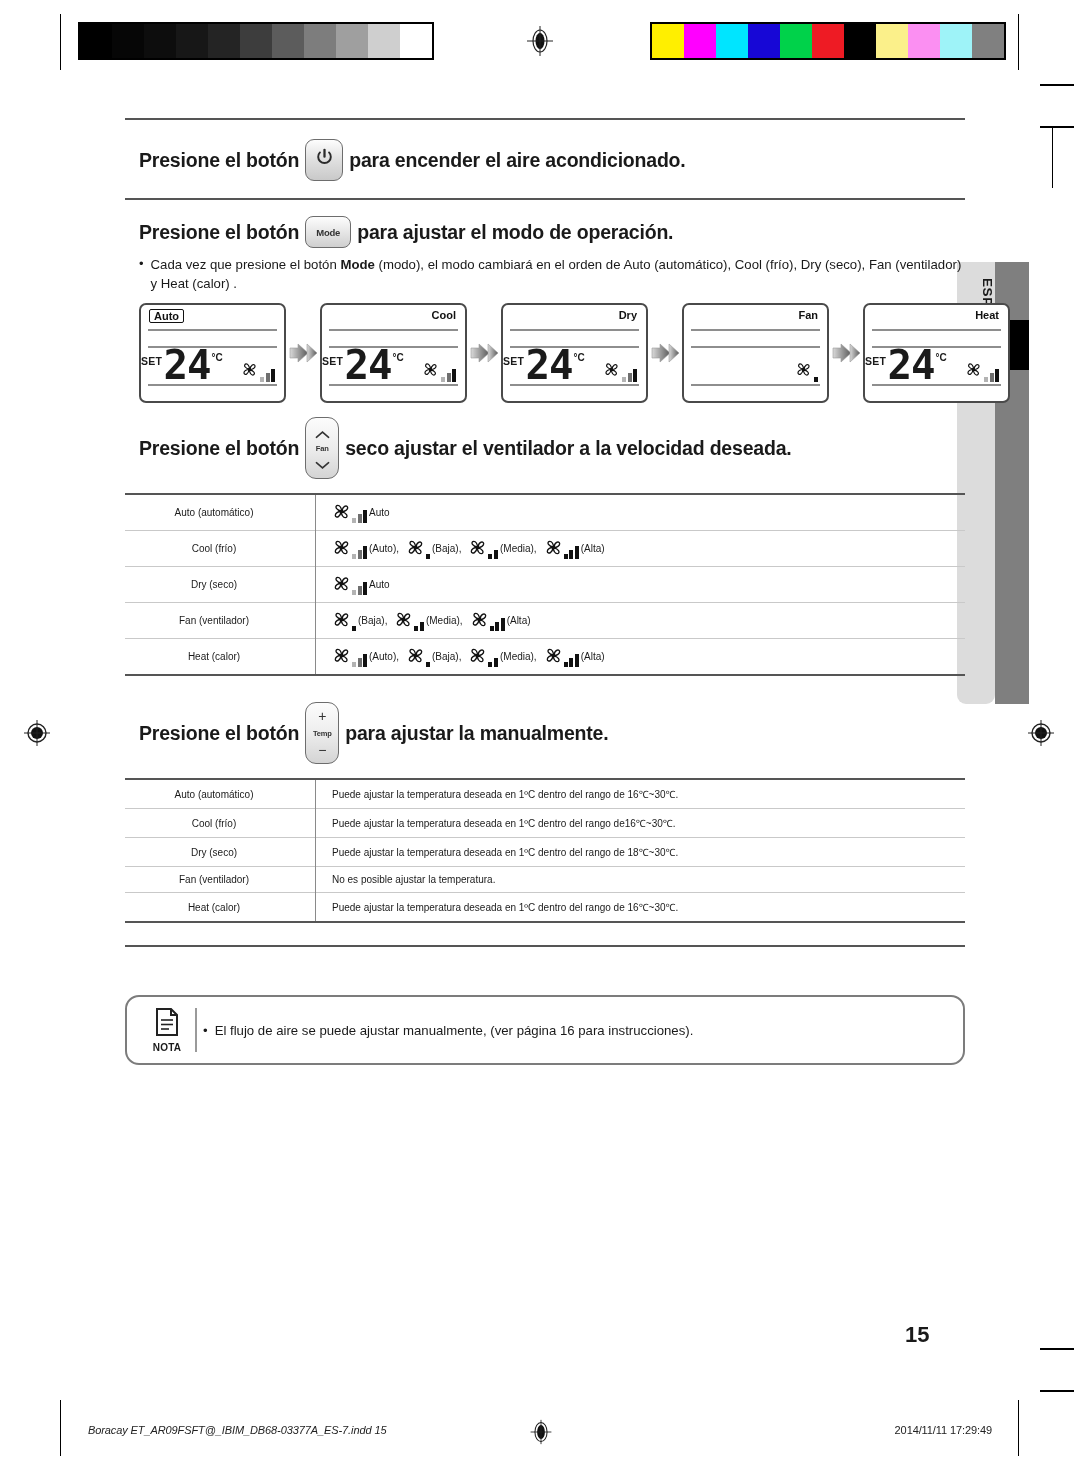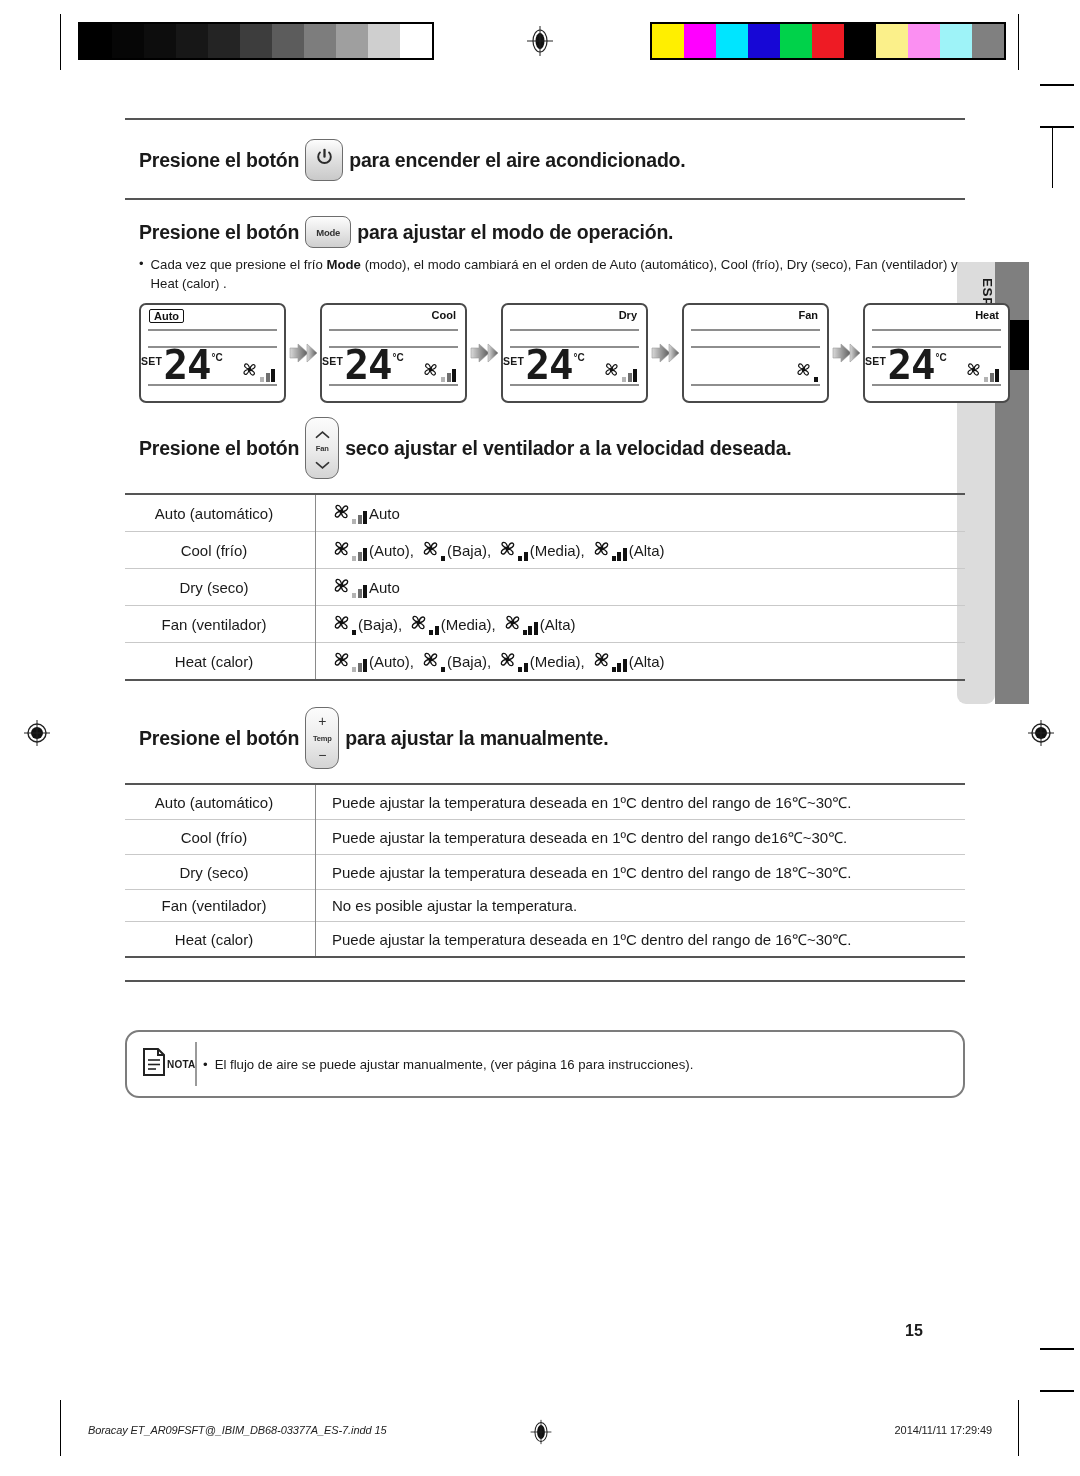--- a/index.html
+++ b/index.html
@@ -69,49 +69,49 @@
   .bars{display:inline-flex;align-items:flex-end;gap:1.5px;vertical-align:-3px;margin-left:1px;}
   .bars i{display:block;width:4px;background:#111;}
   .bars i.b1{height:5px;}
   .bars i.b2{height:9px;}
   .bars i.b3{height:13px;}
   .bars i.gray{background:#b3b3b3;}
   .bars i.mid{background:#6f6f6f;}
 
   
   table{border-collapse:collapse;width:100%;}
-  table td{padding:7px 0;vertical-align:middle;font-size:15px;}
+  table td{padding:7px 0;vertical-align:middle;font-size:10px;}
   .tbl-top{border-top:2px solid #555;}
   .tbl-bot{border-bottom:2px solid #555;}
   tr.rowline td{border-top:1.5px solid #c9c9c9;}
   td.keycell{width:178px;text-align:center;border-right:1.5px solid #8a8a8a;padding-right:12px;}
   td.valcell{padding-left:16px;}
   .speeds{display:flex;align-items:center;flex-wrap:wrap;gap:0px;}
   .sp{display:inline-flex;align-items:flex-end;margin-right:2px;}
   .spTxt{margin-right:7px;}
 
   
   .notebox{margin-top:48px;border:2px solid #7c7c7c;border-radius:14px;
            min-height:64px;display:flex;align-items:center;padding:10px 14px;box-sizing:border-box;}
-  .note-ico{width:52px;display:flex;flex-direction:row;align-items:center;flex:none;}
+  .note-ico{width:52px;display:flex;flex-direction:column;align-items:center;flex:none;}
   .note-ico .cap{font-size:10px;font-weight:bold;letter-spacing:.2px;margin-top:1px;}
   .note-sep{width:2px;height:44px;background:#9a9a9a;margin:0 6px 0 2px;flex:none;}
   .note-txt{font-size:13.2px;display:flex;gap:7px;align-items:baseline;}
 
   
   .sidetab{position:absolute;left:957px;top:262px;width:38px;height:442px;
            background:#dcdcdc;border-radius:0 0 9px 9px;}
   .sidetab .vert{position:absolute;top:16px;left:0;width:38px;text-align:center;
     font-size:13.5px;font-weight:bold;letter-spacing:.6px;color:#1a1a1a;
     writing-mode:vertical-rl;}
   .sidebar-gray{position:absolute;left:995px;top:262px;width:34px;height:442px;background:#7f7f7f;}
   .sidebar-black{position:absolute;left:995px;top:320px;width:34px;height:50px;background:#000;}
 
   
-  .pagenum{position:absolute;left:905px;top:1322px;font-size:16px;font-weight:bold;text-align:center;}
+  .pagenum{position:absolute;left:905px;top:1322px;font-size:22px;font-weight:bold;text-align:center;}
   .footer{position:absolute;left:88px;top:1424px;width:904px;display:flex;
           align-items:center;justify-content:space-between;font-size:11px;color:#222;}
   .footer .fname{letter-spacing:-.1px;font-style:italic;}
   .footer .ftime{letter-spacing:-.1px;}
   .foot-reg{position:absolute;left:528px;top:1419px;}
 </style>
 </head>
 <body>
 
 <div class="page">
@@ -212,21 +212,21 @@
         <span>Presione el botón</span>
         <span class="btn-mode">
           <span>Mode</span>
         </span>
         <span>para ajustar el modo de operación.</span>
       </h2>
 
       <div class="bullet">
         <span class="dot">•</span>
         <span>
-          <span>Cada vez que presione el frío</span>
+          <span>Cada vez que presione el botón</span>
           <b>Mode</b>
           <span>(modo), el modo cambiará en el orden de Auto (automático), Cool (frío), Dry (seco), Fan (ventilador) y Heat (calor) .</span>
         </span>
       </div>
 
       <div class="panels" id="lcd-panels">
           <div class="lcd">
             <div class="hl a"></div>
             <div class="hl b"></div>
             <div class="hl c"></div>

